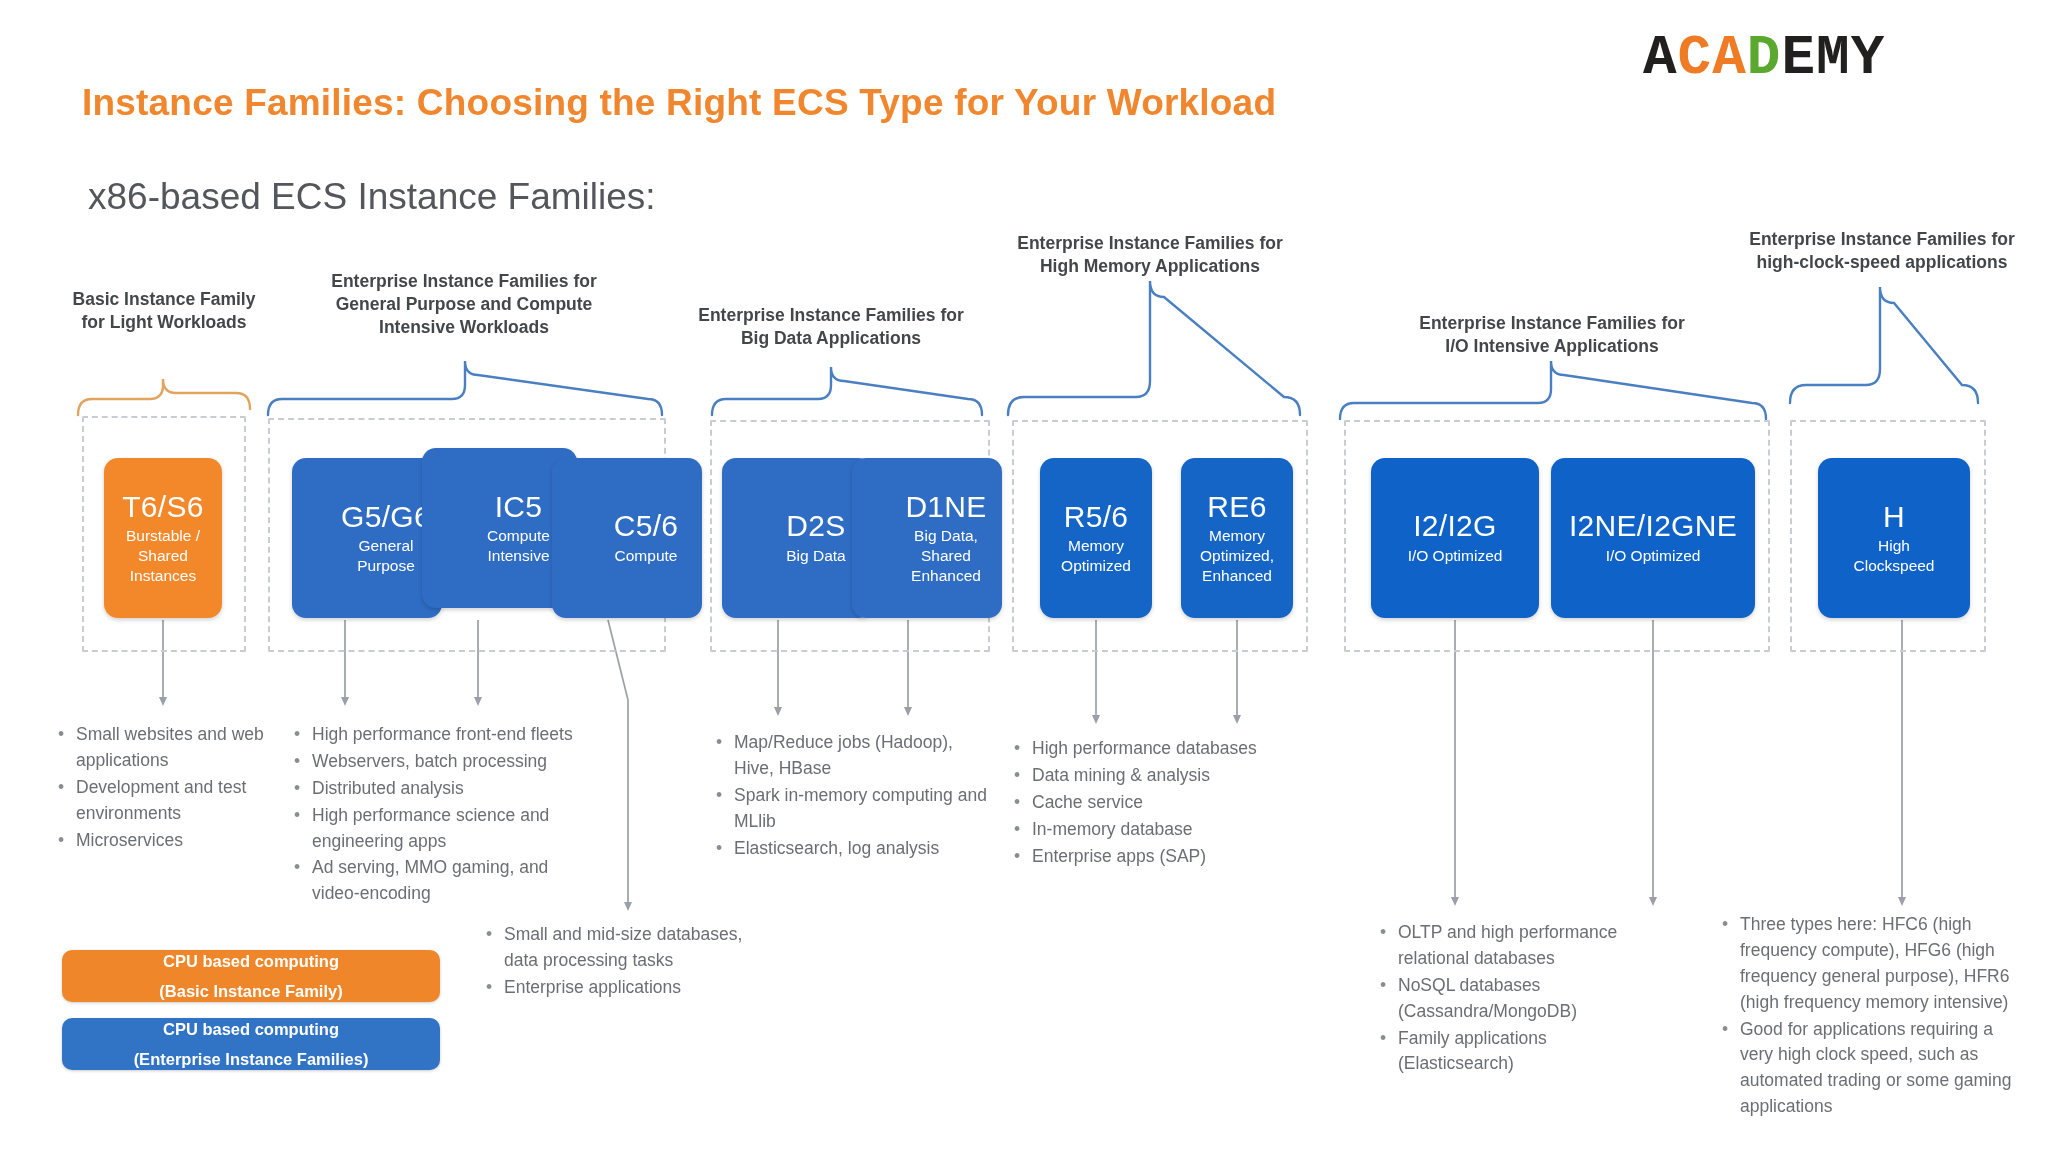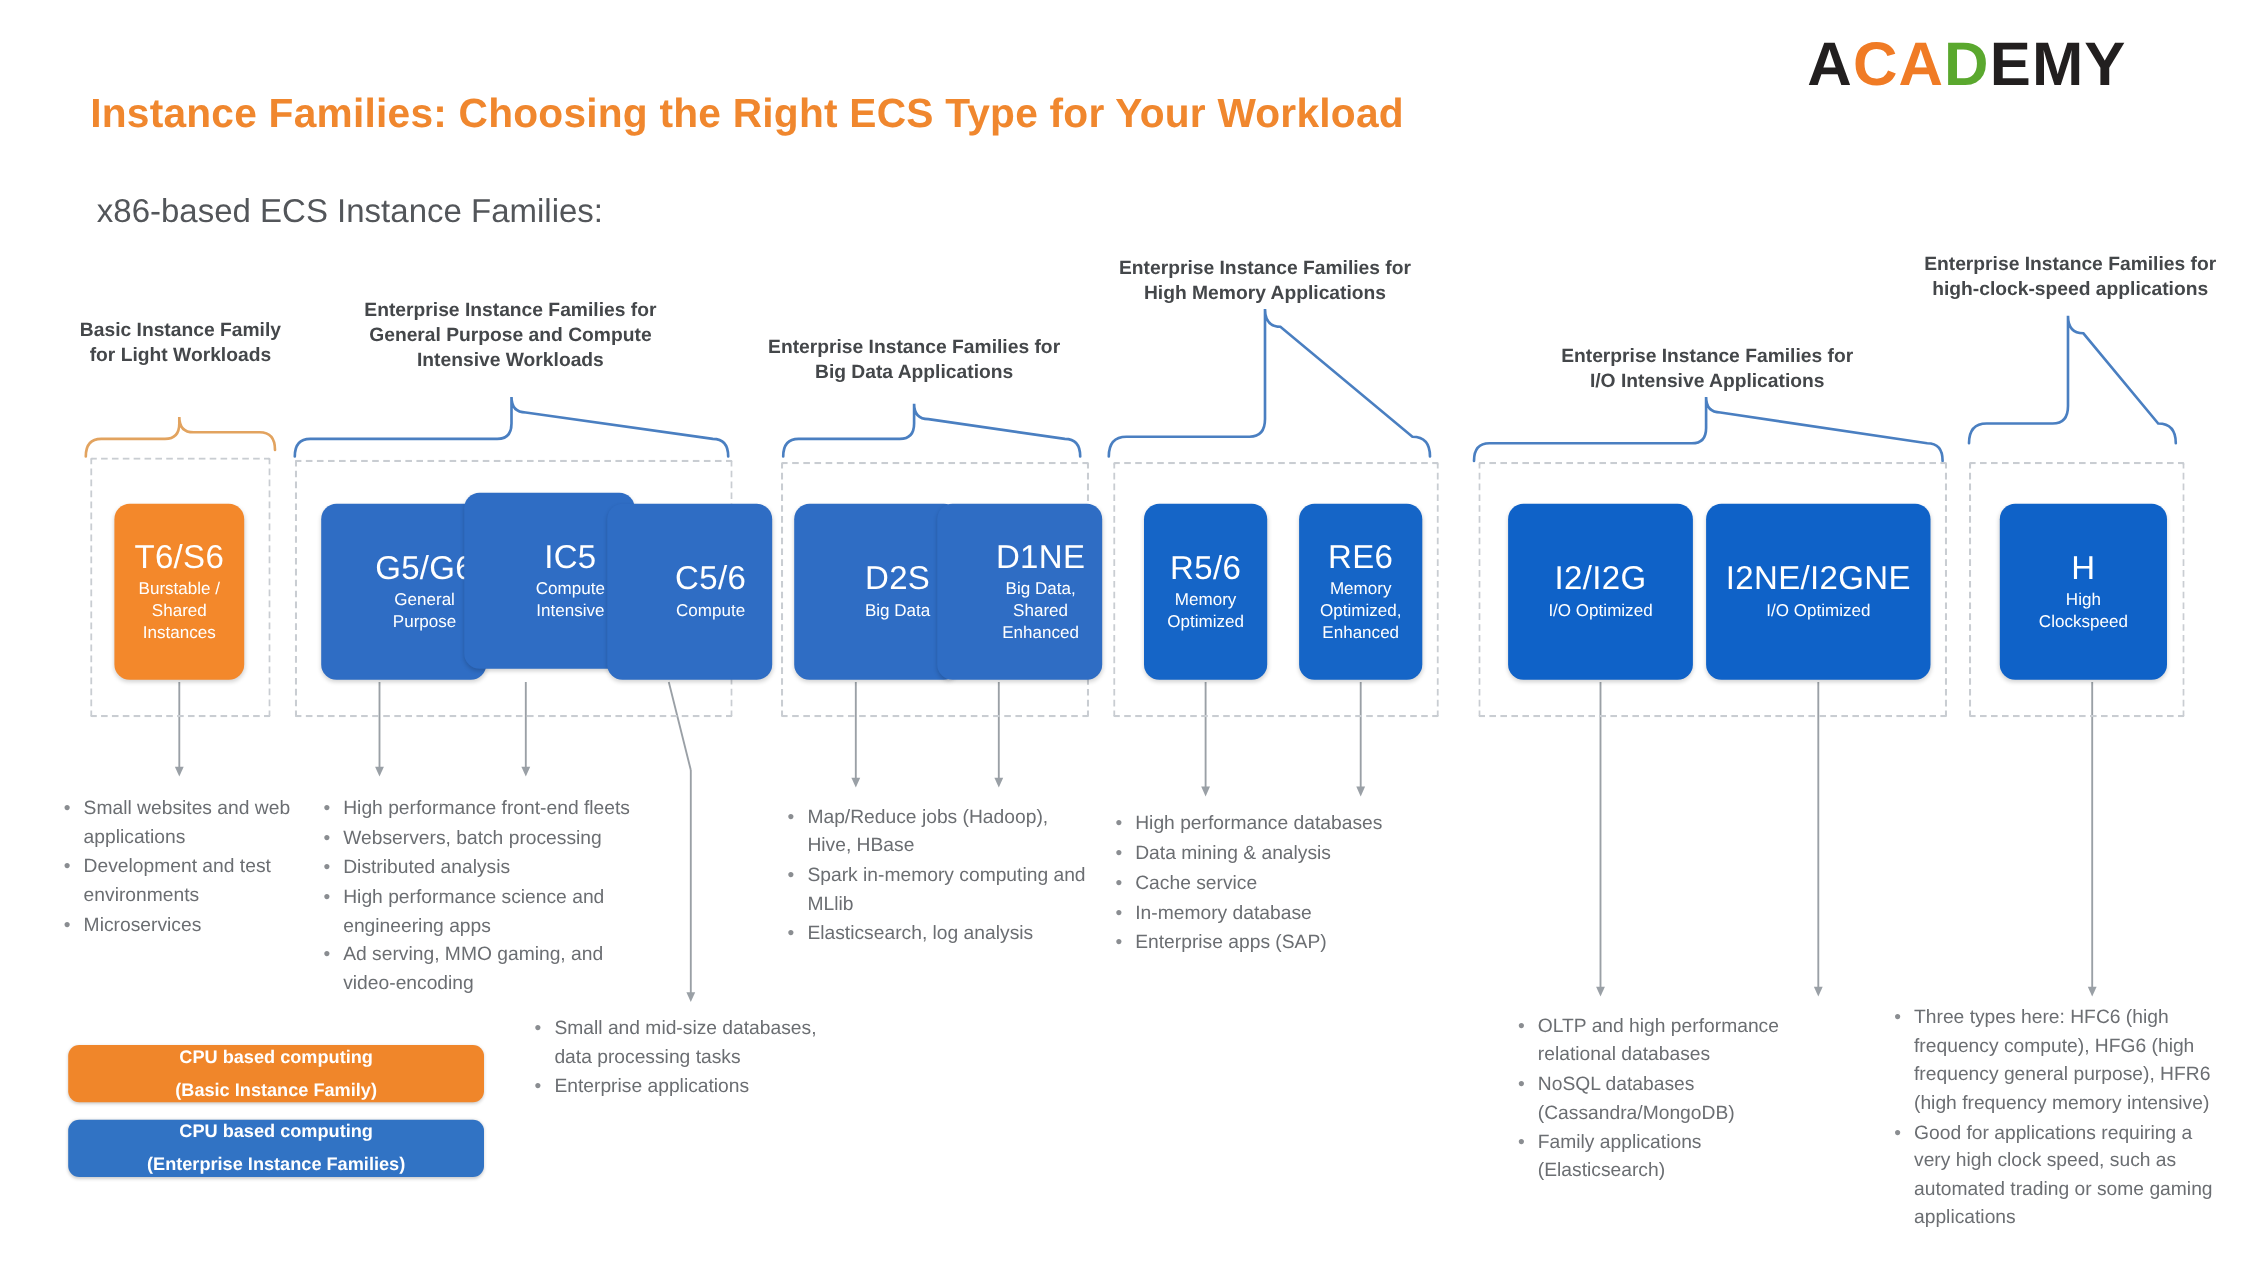--- a/index.html
+++ b/index.html
@@ -7,29 +7,29 @@
     width:2048px;height:1152px;background:#ffffff;
     font-family:"Liberation Sans", sans-serif;
     position:relative;overflow:hidden;
     -webkit-font-smoothing:antialiased;
   }
   .stage{position:absolute;inset:0;}
   .abs{position:absolute;}
 
   
   #logo{left:1643px;top:30px;font-size:56px;font-weight:bold;letter-spacing:1px;
-        color:#221f1f;font-family:Liberation Sans, sans-serif;line-height:1;}
+        color:#221f1f;font-family:Liberation Mono, monospace;line-height:1;}
   #logo .c{color:#f07b25;}
   #logo .a2{color:#f07b25;}
   #logo .d{color:#5aa82e;}
 
   
   #title{left:82px;top:84px;font-size:37px;font-weight:bold;color:#f0872e;
          letter-spacing:.2px;line-height:1;}
-  #subtitle{left:88px;top:178px;font-size:30px;color:#53565a;line-height:1;}
+  #subtitle{left:88px;top:178px;font-size:37px;color:#53565a;line-height:1;}
 
   
   .cap{font-size:17.5px;font-weight:bold;color:#44474a;text-align:center;line-height:1.32;}
 
   
   .dashbox{border:2px dashed #c9cdd2;border-radius:2px;background:transparent;}
 
   
   .tile{border-radius:14px;color:#ffffff;text-align:center;
         display:flex;flex-direction:column;align-items:center;justify-content:center;

